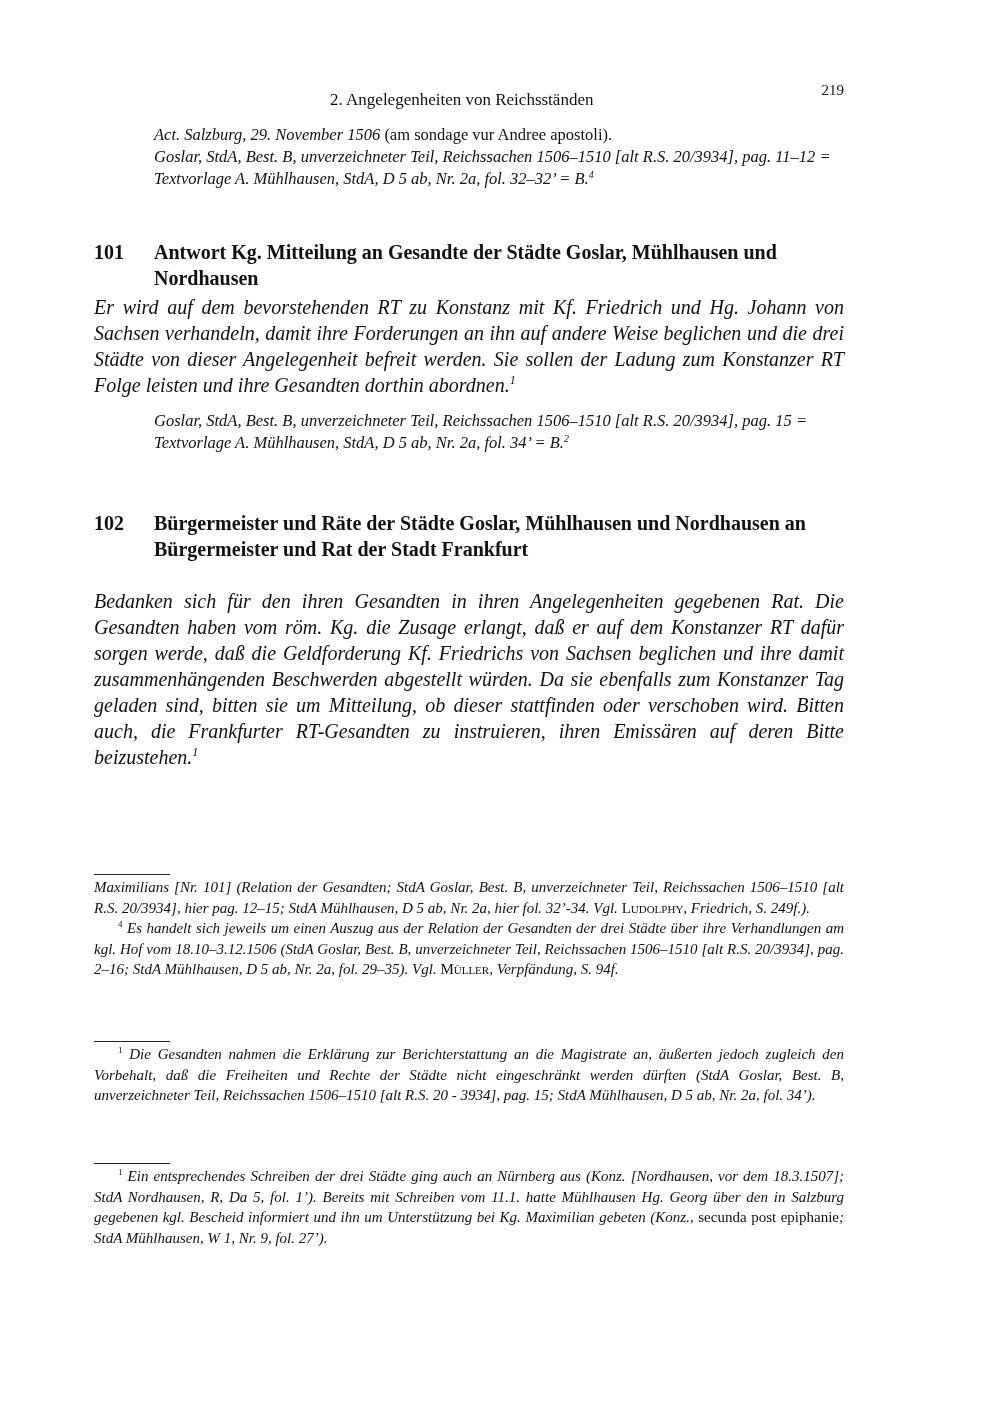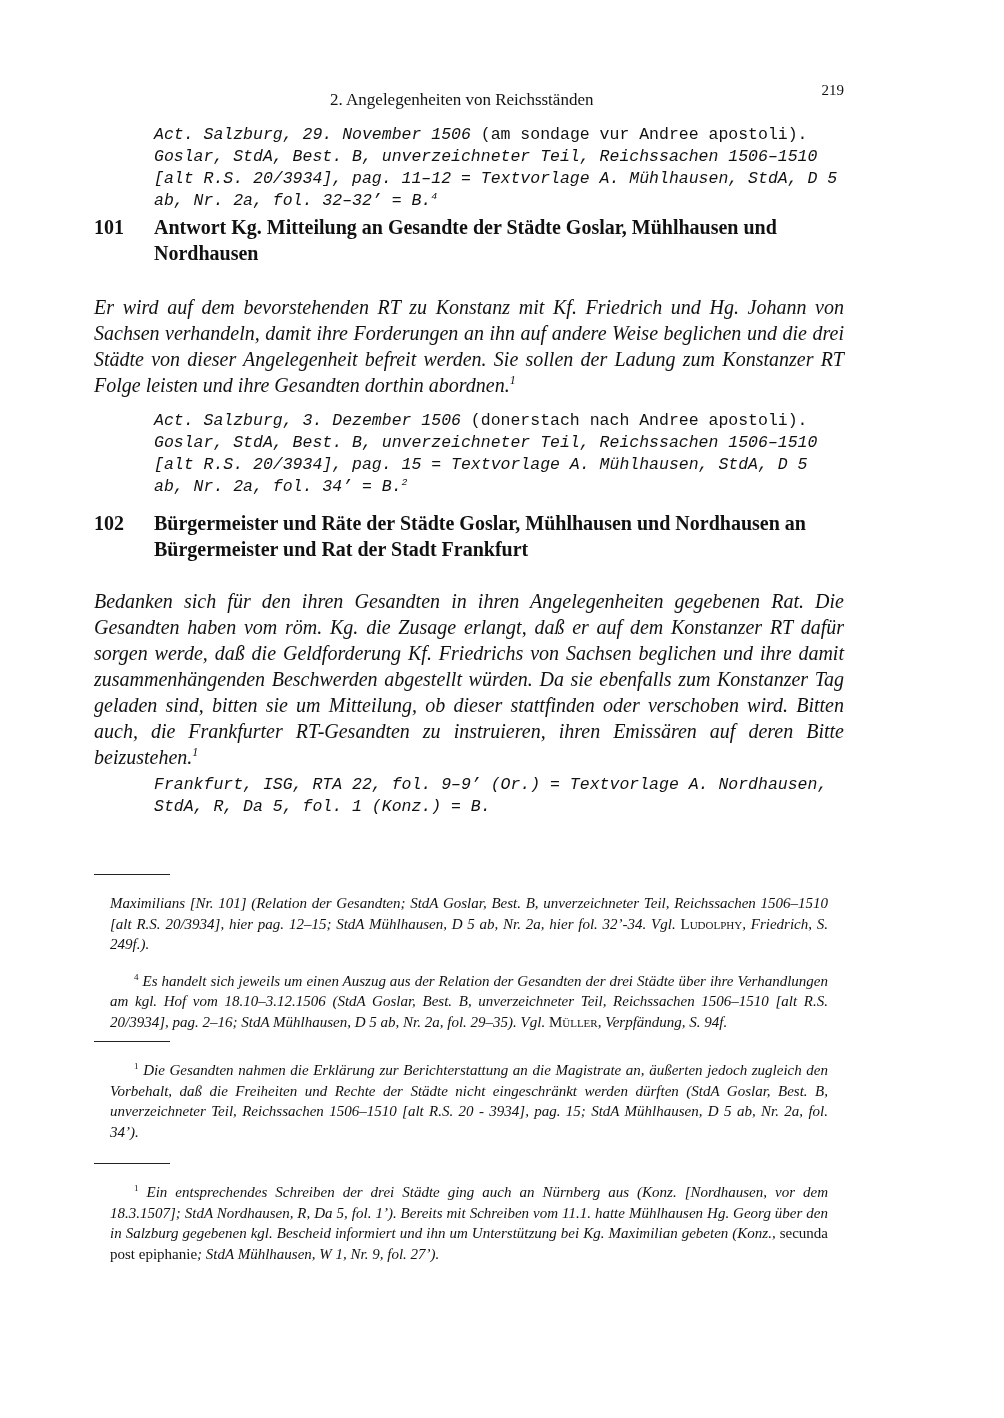--- a/index.html
+++ b/index.html
@@ -8,77 +8,75 @@
       font-family: "Liberation Serif", "DejaVu Serif", serif; color: #111;
     }
     .page { position: absolute; left: 94px; top: 0; width: 750px; }
     .running-head {
       position: absolute; top: 82px; left: 0; width: 750px; height: 24px;
       font-size: 17px;
     }
     .running-title { position: absolute; left: 236px; top: 8px; }
     .page-number { position: absolute; right: 0; top: 0; font-size: 15px; }
     .block { position: absolute; left: 0; width: 750px; }
-    .src { left: 60px; width: 690px; font-size: 16.5px; line-height: 22px; font-family: Liberation Mono, monospace; }
+    .src { left: 60px; width: 690px; font-size: 16.5px; line-height: 22px; }
     .src p { margin: 0; }
     .it { font-style: italic; }
     .heading {
       font-size: 20px; font-weight: bold; line-height: 26px;
       display: flex;
     }
     .heading .num { width: 60px; flex: none; }
     .heading .title { flex: 1; }
     .regest {
       font-size: 20px; font-style: italic; line-height: 26px; text-align: justify;
     }
     .regest p { margin: 0; }
     sup { font-size: 60%; line-height: 0; vertical-align: super; }
     .fn { font-size: 15px; line-height: 20.5px; text-align: justify; font-style: italic; }
-    .fn p { margin: 16px; }
+    .fn p { margin: 0; }
     .fn .indent { text-indent: 24px; }
     .fn-rule { position: absolute; left: 0; width: 76px; height: 0; border-top: 1px solid #222; }
     .sc { font-style: normal; font-variant: small-caps; }
     .rm { font-style: normal; }
   </style>
 </head>
 <body>
 
 <div class="page">
 
   <div class="running-head">
     <span class="running-title">2. Angelegenheiten von Reichsständen</span>
     <span class="page-number">219</span>
   </div>
 
   <div class="block src" style="top:124px;">
     <p><span class="it">Act. Salzburg, 29. November 1506</span><span> (am sondage vur Andree apostoli).</span></p>
     <p class="it"><span>Goslar, StdA, Best. B, unverzeichneter Teil, Reichssachen 1506–1510 [alt R.S. 20/3934], pag. 11–12 = Textvorlage A. Mühlhausen, StdA, D 5 ab, Nr. 2a, fol. 32–32’ = B.</span><sup>4</sup></p>
   </div>
 
-  <div class="block heading" style="top:214px;">
+  <div class="block heading" style="top:239px;">
     <span class="num">101</span>
     <span class="title">Antwort Kg. Mitteilung an Gesandte der Städte Goslar, Mühlhausen und Nordhausen</span>
   </div>
   <div class="block regest" style="top:294px;">
     <p><span>Er wird auf dem bevorstehenden RT zu Konstanz mit Kf. Friedrich und Hg. Johann von Sachsen verhandeln, damit ihre Forderungen an ihn auf andere Weise beglichen und die drei Städte von dieser Angelegenheit befreit werden. Sie sollen der Ladung zum Konstanzer RT Folge leisten und ihre Gesandten dorthin abordnen.</span><sup>1</sup></p>
   </div>
   <div class="block src" style="top:410px;">
-    <p><span class="it">Act. Salzburg, 3. Dezember 1506</span><span> (donerstach nach Andree apostoli).</span></p>
     <p class="it"><span>Goslar, StdA, Best. B, unverzeichneter Teil, Reichssachen 1506–1510 [alt R.S. 20/3934], pag. 15 = Textvorlage A. Mühlhausen, StdA, D 5 ab, Nr. 2a, fol. 34’ = B.</span><sup>2</sup></p>
   </div>
 
   <div class="block heading" style="top:510px;">
     <span class="num">102</span>
     <span class="title">Bürgermeister und Räte der Städte Goslar, Mühlhausen und Nordhausen an Bürgermeister und Rat der Stadt Frankfurt</span>
   </div>
   <div class="block regest" style="top:580px;margin-top:8px;">
     <p><span>Bedanken sich für den ihren Gesandten in ihren Angelegenheiten gegebenen Rat. Die Gesandten haben vom röm. Kg. die Zusage erlangt, daß er auf dem Konstanzer RT dafür sorgen werde, daß die Geldforderung Kf. Friedrichs von Sachsen beglichen und ihre damit zusammenhängenden Beschwerden abgestellt würden. Da sie ebenfalls zum Konstanzer Tag geladen sind, bitten sie um Mitteilung, ob dieser stattfinden oder verschoben wird. Bitten auch, die Frankfurter RT-Gesandten zu instruieren, ihren Emissären auf deren Bitte beizustehen.</span><sup>1</sup></p>
   </div>
   <div class="block src" style="top:774px;">
-    <p class="it">Frankfurt, ISG, RTA 22, fol. 9–9’ (Or.) = Textvorlage A. Nordhausen, StdA, R, Da 5, fol. 1 (Konz.) = B.</p>
   </div>
 
   <div class="fn-rule" style="top:874px;"></div>
   <div class="block fn" style="top:877px;">
     <p><span>Maximilians [Nr. 101] (Relation der Gesandten; StdA Goslar, Best. B, unverzeichneter Teil, Reichssachen 1506–1510 [alt R.S. 20/3934], hier pag. 12–15; StdA Mühlhausen, D 5 ab, Nr. 2a, hier fol. 32’-34. Vgl. </span><span class="sc">Ludolphy</span><span>, Friedrich, S. 249f.).</span></p>
     <p class="indent"><sup class="rm">4</sup> <span>Es handelt sich jeweils um einen Auszug aus der Relation der Gesandten der drei Städte über ihre Verhandlungen am kgl. Hof vom 18.10–3.12.1506 (StdA Goslar, Best. B, unverzeichneter Teil, Reichssachen 1506–1510 [alt R.S. 20/3934], pag. 2–16; StdA Mühlhausen, D 5 ab, Nr. 2a, fol. 29–35). Vgl. </span><span class="sc">Müller</span><span>, Verpfändung, S. 94f.</span></p>
   </div>
 
   <div class="fn-rule" style="top:1041px;"></div>
   <div class="block fn" style="top:1044px;">

